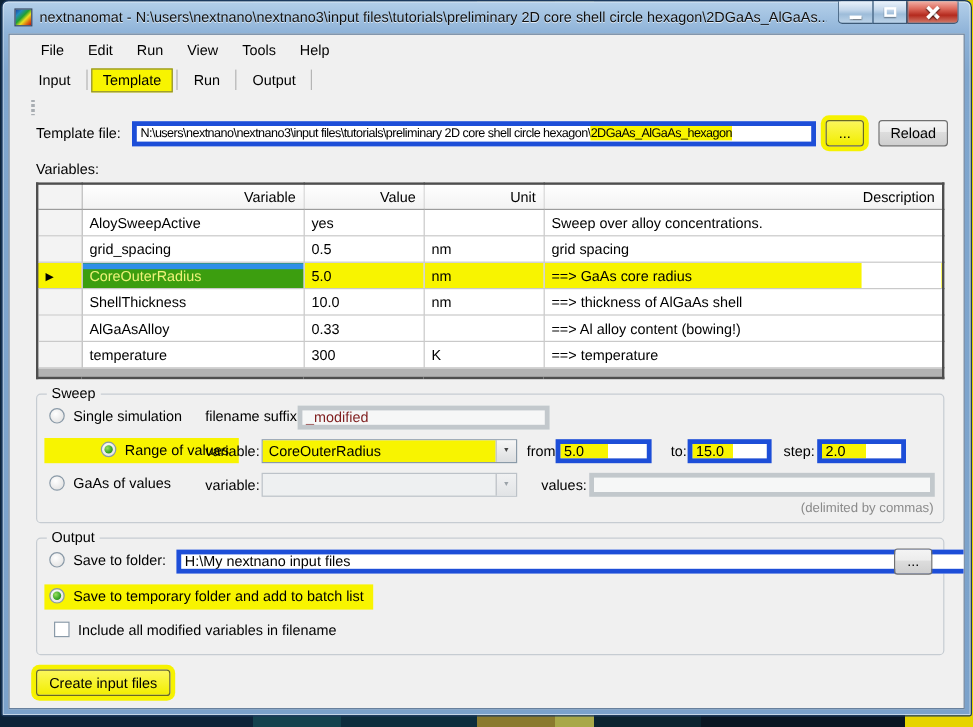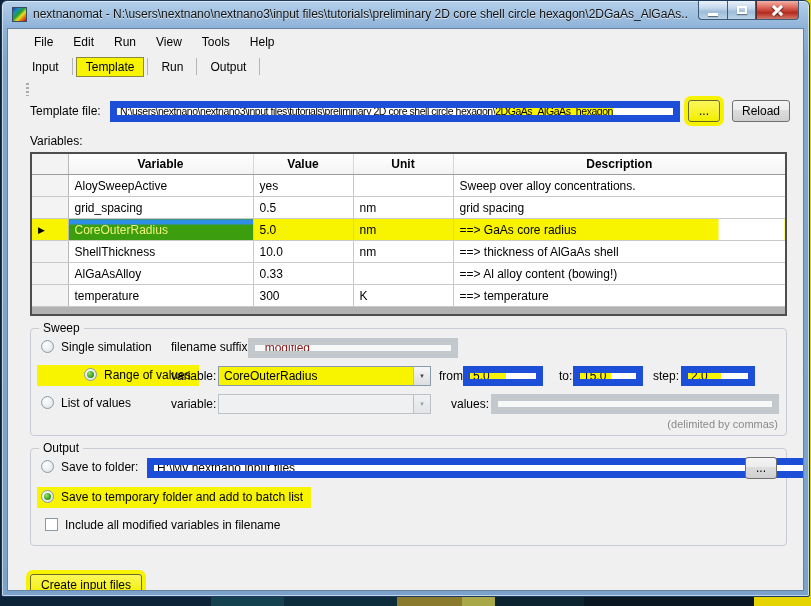--- a/index.html
+++ b/index.html
@@ -39,33 +39,33 @@
   .tabstrip { height:25px; display:flex; align-items:center; padding-left:14px; }
   .tab { padding:3px 10px; }
   .tab.hl { background:#f8f400; border:1px solid #8a8a3a; padding:2px 9px; }
   .tab-sep { width:1px; height:17px; background:#b5b5b5; margin:0 3px; }
   .toolbar { height:21px; display:flex; align-items:center; padding-left:18px; }
   .grip { width:3px; height:13px;
     background:repeating-linear-gradient(180deg,#a8adb2 0 2px,transparent 2px 4px); }
   
   .tf-row { display:flex; align-items:center; margin:0 0 0 22px; gap:8px; }
   .tf-label { width:72px; }
-  .textbox { background:#fff; border:7px solid #1d4ed8; height:21px; display:flex; align-items:center;
+  .textbox { background:#fff; border:4px solid #1d4ed8; height:21px; display:flex; align-items:center;
     padding:0 3px; white-space:nowrap; overflow:hidden; }
   .tf-input { width:570px; font-size:10.5px; letter-spacing:-0.45px; }
   .hl-text { background:#f8f400; }
   .btn7 { height:22px; padding:0 10px; border:1px solid #707070; border-radius:3px;
     background:linear-gradient(#f4f4f4,#ececec 45%,#dddddd 46%,#cfcfcf); font-size:12px;
     display:inline-flex; align-items:center; justify-content:center; font-family:inherit; }
   .btn-hl { background:linear-gradient(#fbf75a,#f2ee00); box-shadow:0 0 0 4px #f6f200; border-color:#6a6a20; }
   
   .vars-label { margin:12px 16px 4px 22px; }
   table.vtable { margin-left:22px; width:757px; border-collapse:collapse; background:#fff;
     border:2px solid #4e4e4e; table-layout:fixed; }
-  .vtable th { font-weight:bold; text-align:center; padding:3px 6px; background:linear-gradient(#ffffff,#f3f3f3);
+  .vtable th { font-weight:normal; text-align:right; padding:3px 6px; background:linear-gradient(#ffffff,#f3f3f3);
     border-right:1px solid #d8d8d8; border-bottom:1px solid #9c9c9c; height:21px; }
   .vtable td { padding:2px 6px; border-right:1px solid #c9c9c9; border-bottom:1px solid #c9c9c9; height:22px;
     white-space:nowrap; overflow:hidden; }
   .vtable .gutter { background:#f3f3f3; border-right:1px solid #b9b9b9; }
   .vtable tr.sel .gutter { background:#f8f400; color:#000; font-size:9px; }
   .vtable tr.sel td.varcell { background:linear-gradient(180deg,#2f8fe8 0 5px,#3c9e0f 5px); color:#eef279; }
   .vtable tr.sel td.ycell { background:#f8f400; }
   .vtable tr.sel td.ydesc { background:linear-gradient(90deg,#f8f400 0 80%,#fff 80%); }
   .vtable tr.filler td { height:8px; background:#b2b2b2; border:none; padding:0; }
   
@@ -84,21 +84,21 @@
   .input-dis { background:#f6f7f7; border-color:#c2c8cc; color:#7f1d1d; }
   .combo { position:absolute; height:20px; display:flex; border:1px solid #8a9aa8; background:#fff; }
   .combo .ctext { flex:1; padding:2px 5px; white-space:nowrap; overflow:hidden; }
   .combo .cbtn { width:17px; border-left:1px solid #b8bec4; background:linear-gradient(#f6f6f6,#dcdee0);
     display:flex; align-items:center; justify-content:center; font-size:6px; color:#444; }
   .combo.dis { background:#eef0f1; border-color:#bcc2c8; }
   .combo.dis .cbtn { color:#9aa2a8; background:linear-gradient(#f0f1f2,#e2e4e6); }
   .combo .ctext.hl { background:#f8f400; }
   .num-hl { background:linear-gradient(90deg,#f8f400 0 55%,#fff 55%); }
   .note { position:absolute; right:8px; top:89px; color:#8a8a8a; font-size:11px; }
-  .create-row { margin:28px 0 0 22px; }
+  .create-row { margin:12px 0 0 22px; }
 </style>
 </head>
 <body>
 
 <div class="window">
   <div class="titlebar">
     <div class="app-icon"></div>
     <div class="title-text">nextnanomat - N:\users\nextnano\nextnano3\input files\tutorials\preliminary 2D core shell circle hexagon\2DGaAs_AlGaAs...</div>
   </div>
   <div class="win-btn-group">
@@ -236,21 +236,21 @@
       </div>
       <span class="gb-label" style="left:408px; top:40px;">from:</span>
       <div class="textbox gb-input num-hl" style="left:432px; top:37px; width:80px;">5.0</div>
       <span class="gb-label" style="left:528px; top:40px;">to:</span>
       <div class="textbox gb-input num-hl" style="left:542px; top:37px; width:70px;">15.0</div>
       <span class="gb-label" style="left:622px; top:40px;">step:</span>
       <div class="textbox gb-input num-hl" style="left:650px; top:37px; width:74px;">2.0</div>
 
       <div class="radio-row" style="left:6px; top:64px;">
         <span class="radio"></span>
-        <span>List of values</span>
+        <span>GaAs of values</span>
       </div>
       <span class="gb-label" style="left:140px; top:68px;">variable:</span>
       <div class="combo dis" style="left:187px; top:65px; width:213px;">
         <span class="ctext"></span>
         <span class="cbtn">▼</span>
       </div>
       <span class="gb-label" style="left:420px; top:68px;">values:</span>
       <div class="textbox gb-input input-dis" style="left:460px; top:65px; width:288px;"></div>
       <span class="note">(delimited by commas)</span>
     </div>

